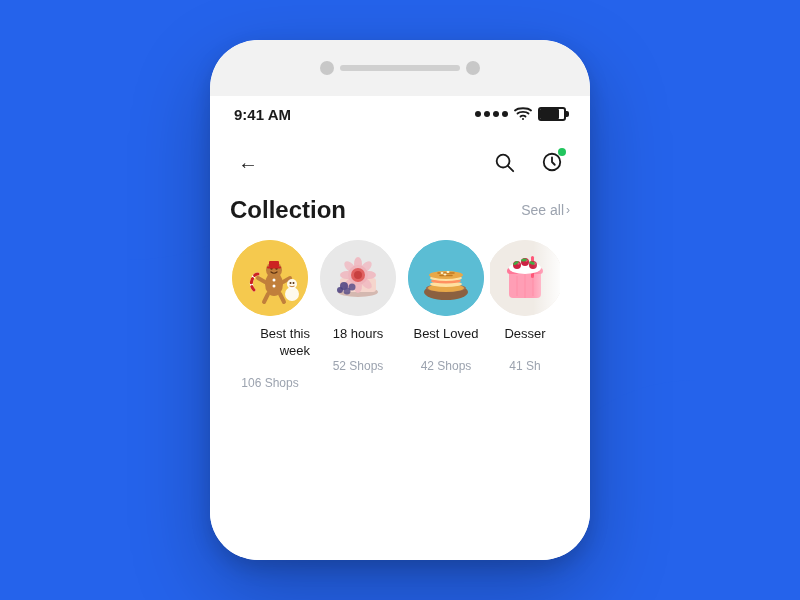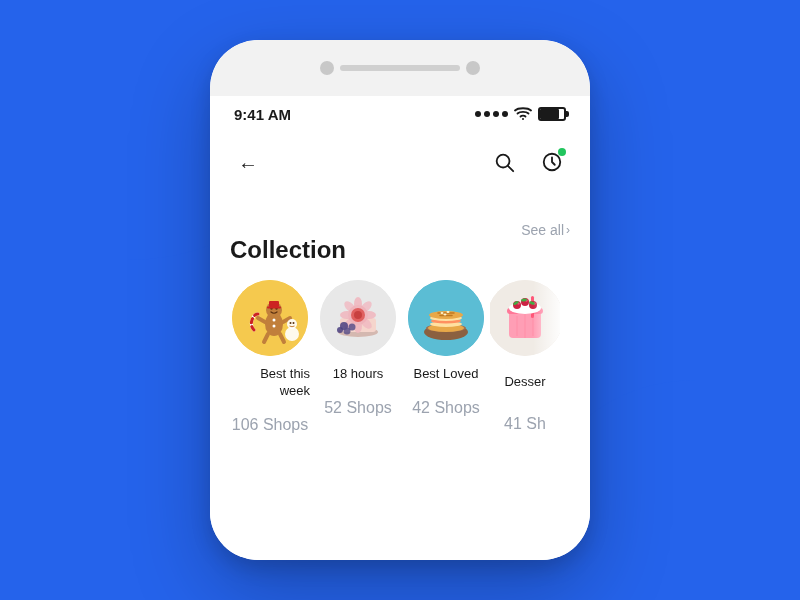--- a/index.html
+++ b/index.html
@@ -217,21 +217,20 @@
       display: flex;
       align-items: center;
       justify-content: space-between;
       padding: 8px 20px 16px;
     }
 
     .section-title {
       font-size: 24px;
       font-weight: 700;
       color: #1a1a1a;
-      margin-top: 40px;
     }
 
     .see-all-link {
       font-size: 14px;
       color: #9ca3af;
       cursor: pointer;
       display: flex;
       align-items: center;
       gap: 2px;
       text-align: right;
@@ -274,21 +273,21 @@
     .collection-name {
       font-size: 13px;
       font-weight: 400;
       color: #1a1a1a;
       text-align: right;
       line-height: 1.3;
       margin-bottom: 16px;
     }
 
     .collection-shops {
-      font-size: 16px;
+      font-size: 12px;
       color: #9ca3af;
       text-align: right;
     }
 
     .bottom-spacer {
       flex: 1;
     }
   </style>
 </head>
 <body>
@@ -455,21 +454,21 @@
 
             <ellipse cx="34" cy="33" rx="1.5" ry="1" fill="#fff5d0"></ellipse>
             <ellipse cx="40" cy="32" rx="1.5" ry="1" fill="#fff5d0"></ellipse>
             <ellipse cx="37" cy="34.5" rx="1.5" ry="1" fill="#fff5d0"></ellipse>
           </svg>
         </div>
         <span class="collection-name">Best Loved</span>
         <span class="collection-shops">42 Shops</span>
       </div>
 
-      <div class="collection-item" style="position:relative; overflow:hidden; width:70px;gap:8px;">
+      <div class="collection-item" style="position:relative; overflow:hidden; width:70px;">
         <div class="collection-circle" style="background:#f0ebe5; position:relative;">
           <svg width="76" height="76" viewBox="0 0 76 76">
             <circle cx="38" cy="38" r="38" fill="#f0ebe5"></circle>
 
             <rect x="22" y="30" width="32" height="28" rx="4" fill="#ff9eb5"></rect>
             <rect x="20" y="28" width="36" height="6" rx="3" fill="#ff7898"></rect>
 
             <rect x="44" y="16" width="3" height="22" rx="1.5" fill="#ff5577"></rect>
 
             <ellipse cx="38" cy="28" rx="16" ry="6" fill="white"></ellipse>

